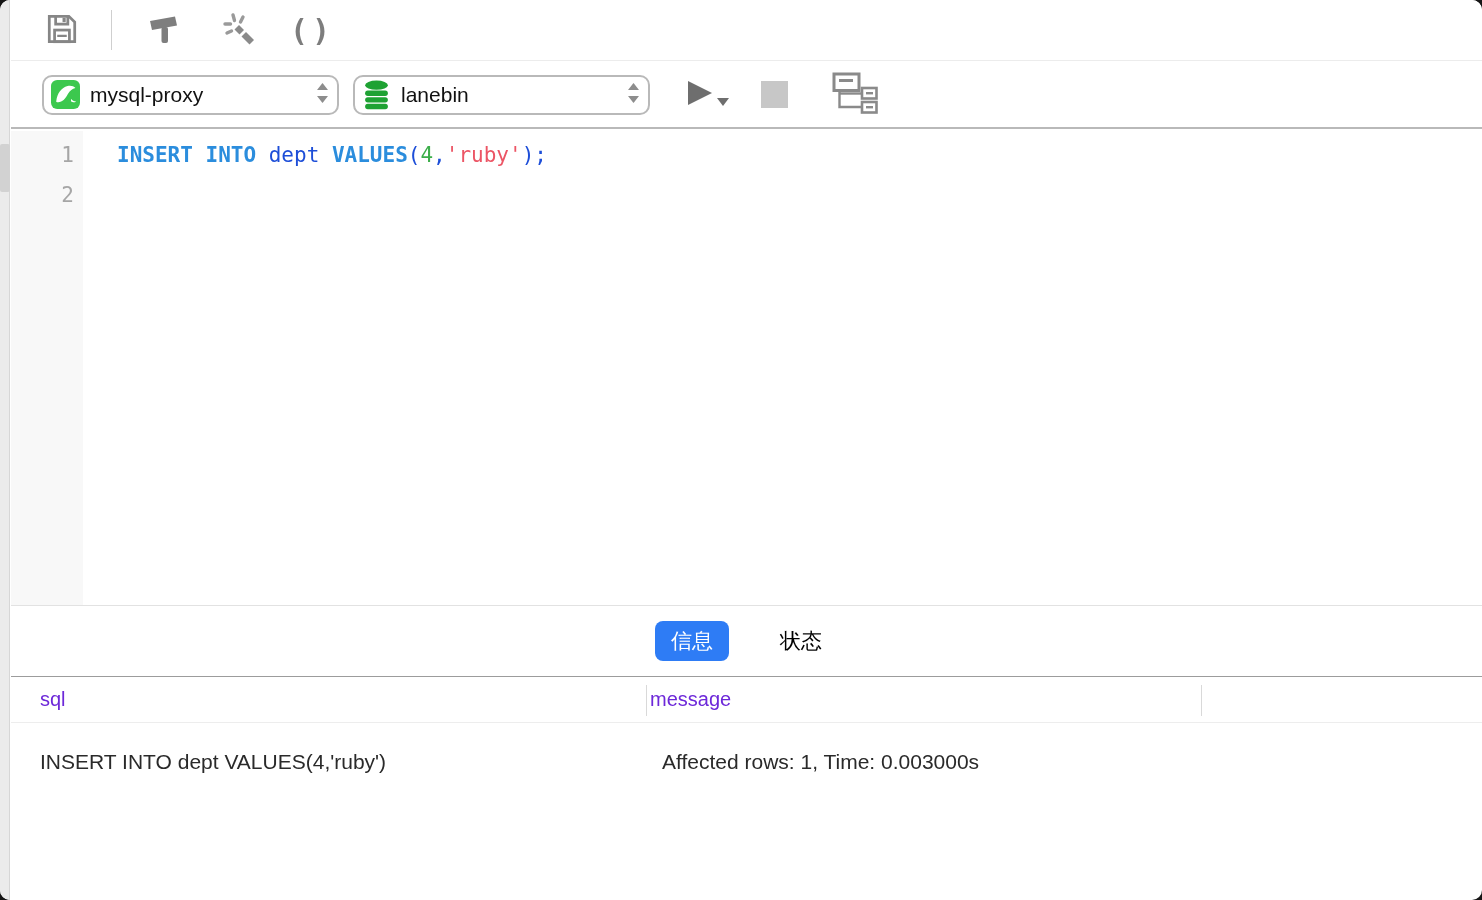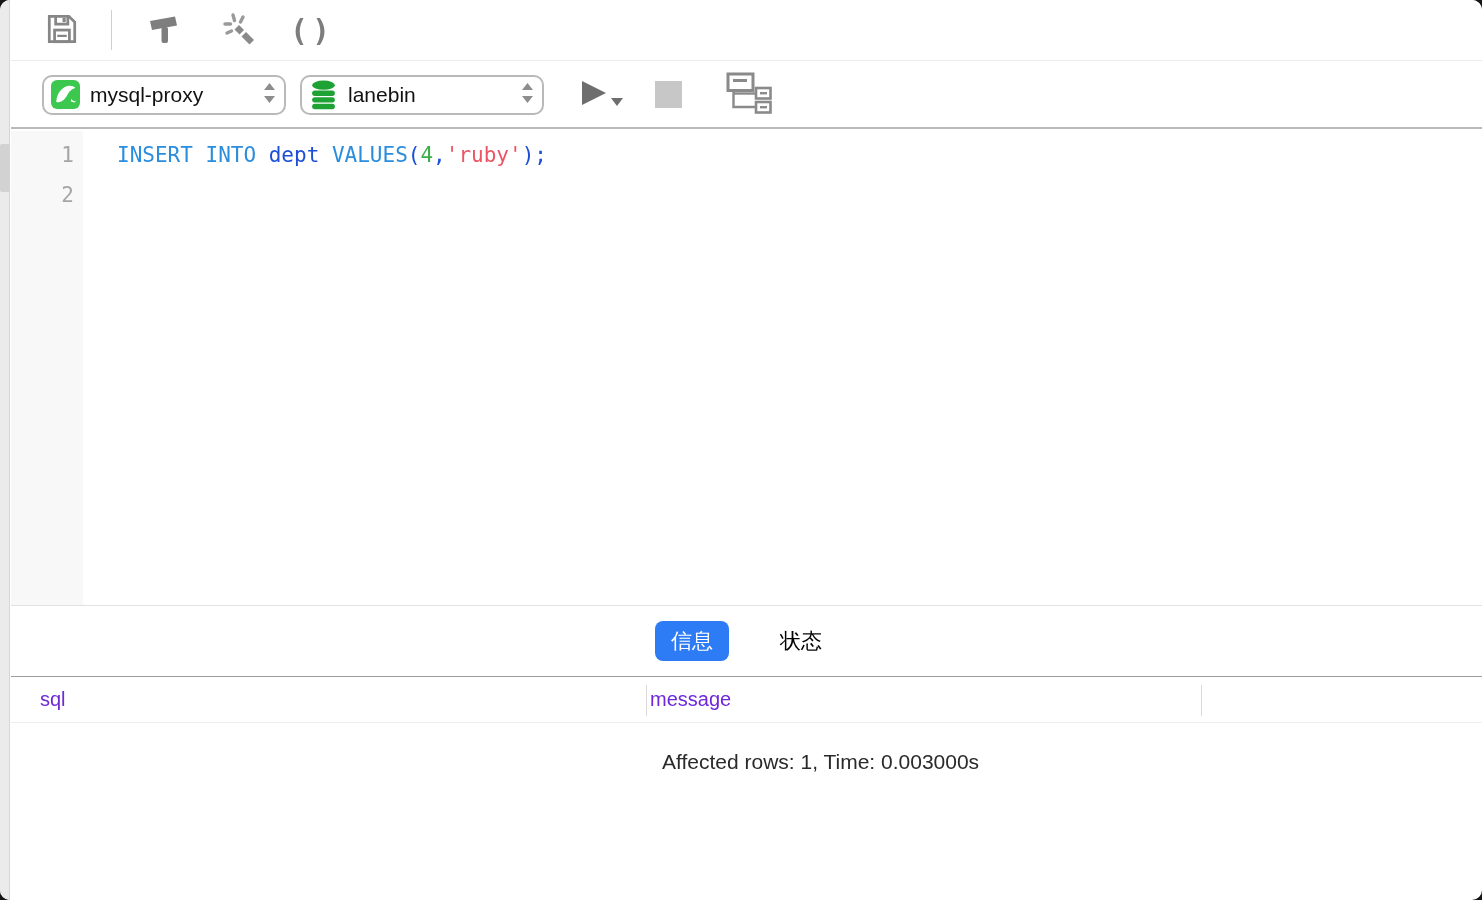--- a/index.html
+++ b/index.html
@@ -23,21 +23,21 @@
   .tb-divider { width:1px; height:40px; background:#cfcfcf; margin-left:31px; }
   .save-btn { margin-left:33px; }
   .hammer-btn { margin-left:34px; }
   .wand-btn { margin-left:36px; }
   .paren-btn { margin-left:34px; font-family:"DejaVu Sans Mono", monospace;
     font-size:30px; font-weight:bold; color:#7d7d7d; letter-spacing:4px; }
 
   
   .toolbar2 { position:absolute; left:11px; right:0; top:62px; height:67px;
     border-bottom:2px solid #b9b9b9; display:flex; align-items:center; background:#fff; }
-  .select { display:flex; align-items:center; width:244px; height:40px;
+  .select { display:flex; align-items:center; width:297px; height:40px;
     border:2px solid #b9b9b9; border-radius:10px; padding:0 8px 0 7px;
     background:#fff; cursor:pointer; }
   .select .sel-icon { flex:0 0 auto; display:flex; }
   .select .sel-label { flex:1 1 auto; margin-left:10px; font-size:21px; color:#111;
     white-space:nowrap; overflow:hidden; }
   .sel-conn { margin-left:31px; }
   .sel-db { margin-left:14px; }
   .run-btn { margin-left:33px; position:relative; }
   .run-caret { position:absolute; right:-14px; bottom:2px; }
   .stop-btn { margin-left:46px; width:27px; height:27px; background:#c7c7c7;
@@ -46,21 +46,21 @@
 
   
   .editor { position:absolute; left:11px; right:0; top:131px; height:474px;
     display:flex; background:#fff; cursor:text; }
   .gutter { width:72px; background:#f8f8f8; padding-top:4px; }
   .gutter .ln { text-align:right; padding-right:9px; color:#a6a6a6;
     font-family:"DejaVu Sans Mono", monospace; font-size:21px; line-height:40px; }
   .code { flex:1; padding:4px 0 0 34px; font-family:"DejaVu Sans Mono", monospace;
     font-size:21px; line-height:40px; }
   .code-line { white-space:pre; }
-  .tok-kw { color:var(--syntax_keyword,#2b8ddd); font-weight:normal; }
+  .tok-kw { color:var(--syntax_keyword,#2b8ddd); font-weight:bold; }
   .tok-plain { color:#1d4ed8; }
   .tok-num { color:var(--syntax_number,#3cae4a); }
   .tok-str { color:var(--syntax_string,#ec5565); }
 
   
   .tabbar { position:absolute; left:11px; right:0; top:605px; height:71px;
     border-top:1px solid #e2e2e2; display:flex; align-items:center;
     justify-content:center; gap:35px; background:#fff; }
   .tab { font-size:21px; color:#000000; cursor:pointer; padding:6px 16px; border-radius:8px; }
   .tab.active { background:var(--accent,#2e7cf5); color:#fff; }
@@ -221,16 +221,17 @@
   </div>
 
   <div class="grid-header">
     <div class="th th-sql">sql</div>
     <div class="col-div col-div-1"></div>
     <div class="th th-message">message</div>
     <div class="col-div col-div-2"></div>
   </div>
 
   <div class="grid-row">
+    <div class="td td-sql">INSERT INTO dept VALUES(4,'ruby')</div>
     <div class="td td-message">Affected rows: 1, Time: 0.003000s</div>
   </div>
 
 </div>
 
 </body></html>

